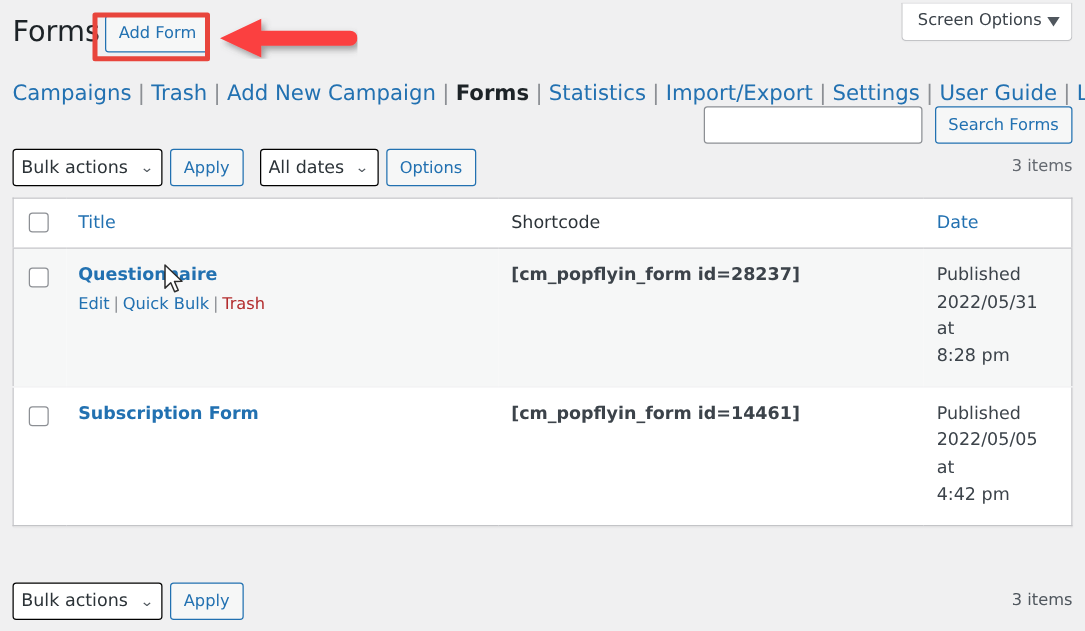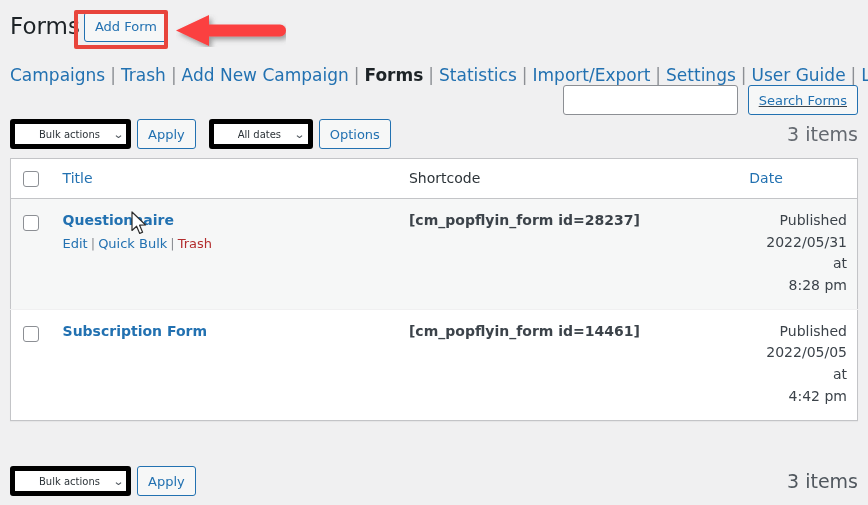--- a/index.html
+++ b/index.html
@@ -91,21 +91,21 @@
     color: #2271b1;
     text-decoration: none;
     cursor: pointer;
   }
   .subnav a.current { color: #1d2327; font-weight: 700; }
   .subnav .sep { color: #8c8f94; padding: 0 5px; }
 
   
   .search-box {
     position: absolute; top: 85px; right: 10px;
-    display: flex; align-items: center; text-decoration: underline;
+    display: flex; align-items: center;
   }
   .search-input {
     width: 175px; height: 30px;
     border: 1px solid #8c8f94;
     border-radius: 3px;
     background: #fff;
     padding: 0 8px;
     font-size: 14px;
     font-family: inherit;
     color: #2c3338;
@@ -129,26 +129,26 @@
   .tablenav {
     position: absolute; left: 10px; right: 10px;
     height: 32px;
   }
   .tablenav.top { top: 119px; }
   .tablenav.bottom { top: 466px; }
   .tablenav .actions { display: flex; align-items: center; gap: 6px; float: left; }
   .wp-select {
     appearance: none; -webkit-appearance: none;
     background: #fff;
-    border: 5px solid #000000;
+    border: 1px solid #000000;
     border-radius: 3px;
     height: 30px;
     min-width: 112px;
-    padding: 0 26px 0 24px;
-    font-size: 10px;
+    padding: 0 26px 0 6px;
+    font-size: 14px;
     font-family: inherit;
     color: #2c3338;
     cursor: pointer;
     position: relative;
   }
   .select-wrap { position: relative; display: inline-block; }
   .select-wrap .chev {
     position: absolute; right: 8px; top: 50%;
     transform: translateY(-50%);
     pointer-events: none;
@@ -162,21 +162,21 @@
     color: #2271b1;
     border-radius: 3px;
     height: 30px;
     padding: 0 10px;
     font-size: 13px;
     font-family: inherit;
     cursor: pointer;
   }
   .tablenav .count {
     float: right;
-    font-size: 19px;
+    font-size: 13px;
     color: #646970;
     line-height: 30px;
   }
   .tablenav.bottom .count { color: #50575e; }
 
   
   .wp-table {
     position: absolute;
     left: 10px; top: 158px;
     width: 848px;
@@ -235,30 +235,33 @@
     margin-top: 3px;
     font-size: 13px;
     color: #8c8f94;
     line-height: 1.6;
   }
   .row-actions a { color: #2271b1; text-decoration: none; cursor: pointer; }
   .row-actions a.trash { color: #b32d2e; }
   .row-actions .sep { padding: 0 3px; color: #8c8f94; }
 
   .shortcode { color: #3c434a; font-size: 14px; font-weight: bold; }
-  .date-cell { color: #3c434a; font-size: 14px; line-height: 1.55; text-align: right; }
+  .date-cell { color: #3c434a; font-size: 14px; line-height: 1.55; }
 
   
   .cursor { position: absolute; left: 131px; top: 211px; pointer-events: none; }
 </style>
 </head>
 <body>
 
 <div id="wrap">
 
+  <div class="screen-options-btn">
+    <span>Screen Options</span><span class="caret">▼</span>
+  </div>
 
   <div class="page-head">
     <h1 class="page-title">Forms</h1>
     <button class="add-form-btn">Add Form</button>
   </div>
 
   <div class="hl-box"></div>
 
   <svg class="arrow" viewBox="0 0 110 33">
     <defs>

